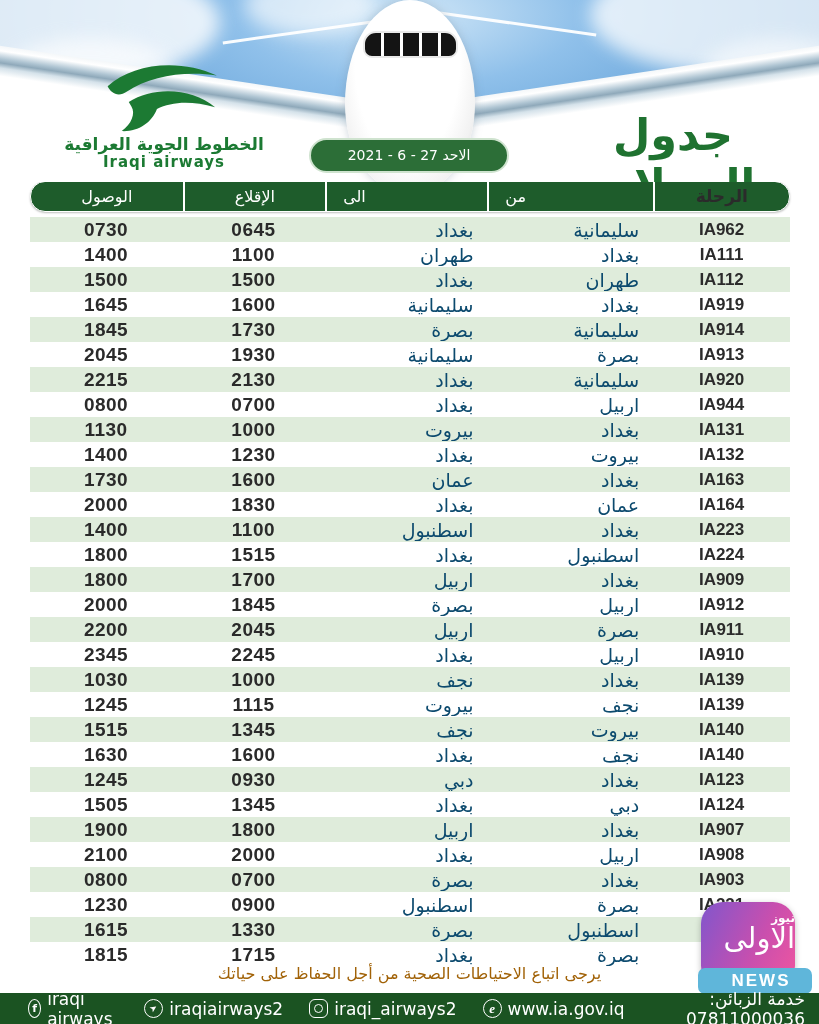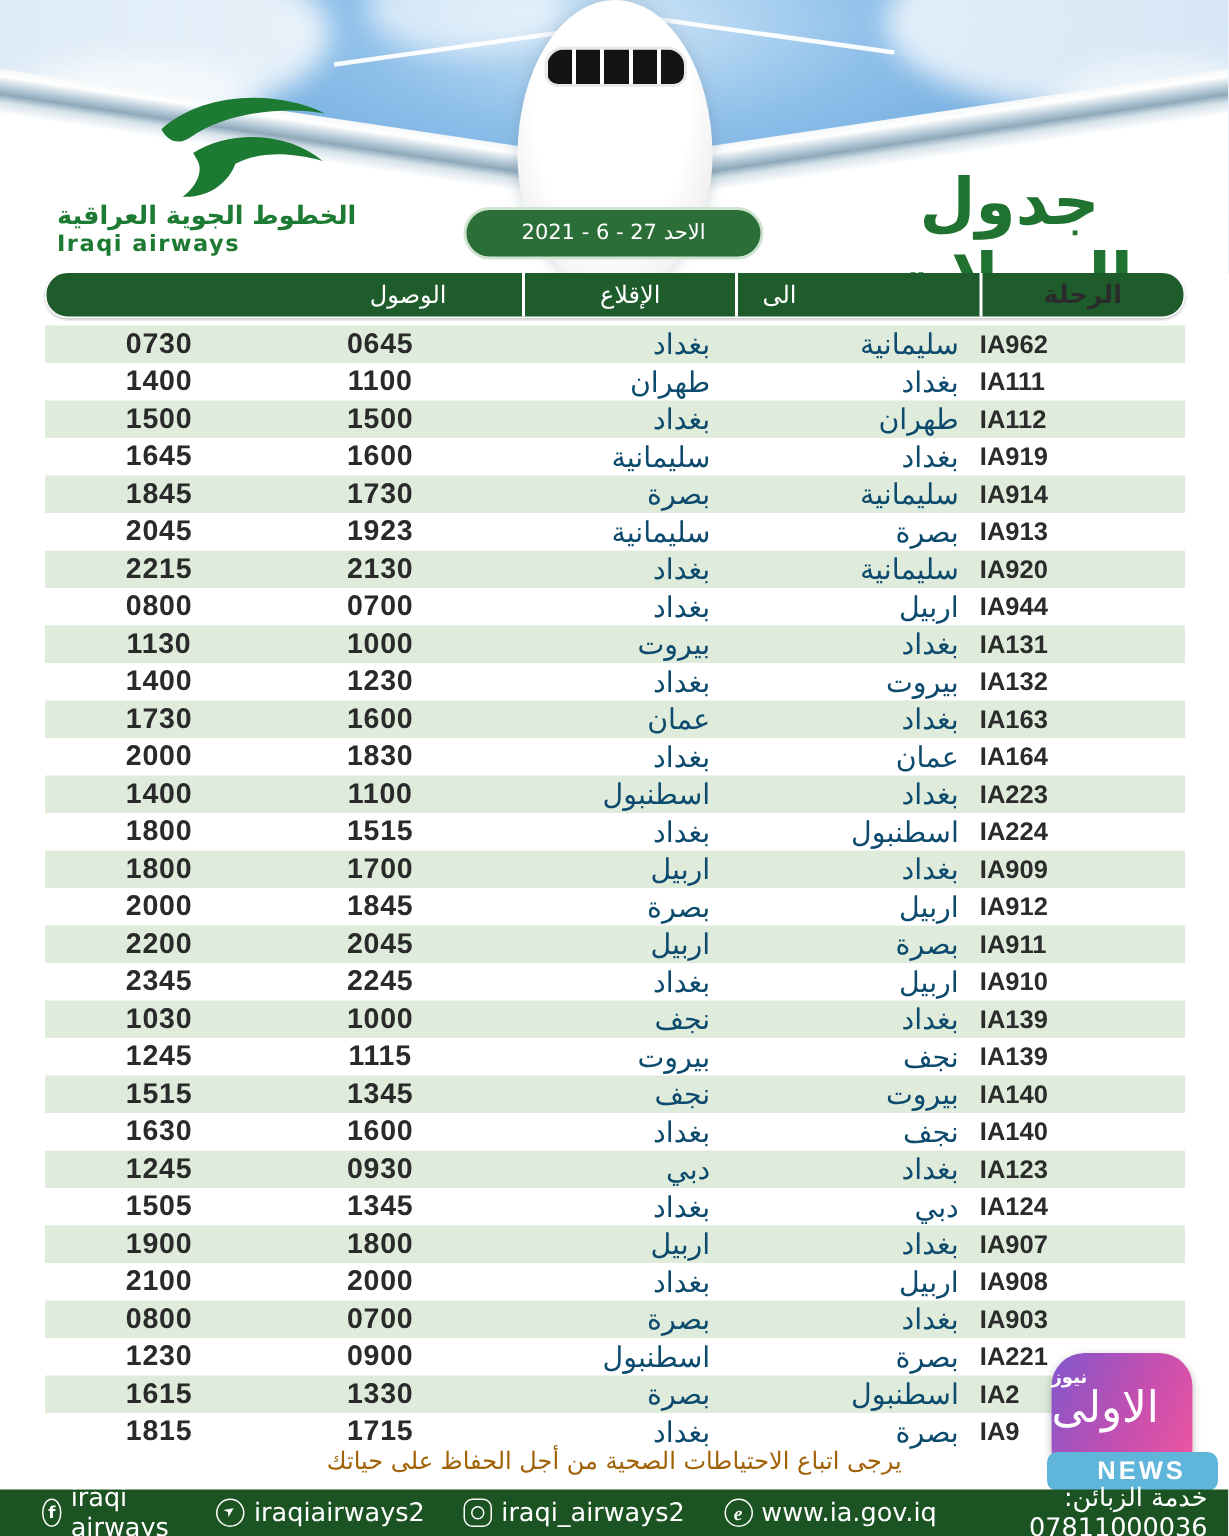--- a/index.html
+++ b/index.html
@@ -24,21 +24,21 @@
   .wing-l{left:-223px;top:108px;transform-origin:100% 0;transform:rotate(8.5deg);}
   .nose{position:absolute;left:345px;top:0px;width:130px;height:192px;z-index:4;
         background:radial-gradient(ellipse at 48% 30%, #ffffff 55%, #f2f2f2 75%, #dcdcdc 92%, #c4c6c8 100%);
         border-radius:50% 50% 46% 46% / 54% 54% 46% 46%;
         box-shadow:0 0 10px rgba(110,130,150,.35);}
   .cockpit{position:absolute;left:363px;top:31px;width:95px;height:27px;z-index:5;
            background:repeating-linear-gradient(90deg,#141414 0px,#141414 16px,#ffffff 16px,#ffffff 19px);
            border-radius:13px 13px 9px 9px;border:2px solid #e9e9e9;box-sizing:border-box;}
 
   
-  .logo{position:absolute;left:38px;top:58px;width:252px;z-index:6;text-align:left;}
+  .logo{position:absolute;left:38px;top:58px;width:252px;z-index:6;text-align:center;}
   .logo svg{display:block;margin:0 auto;}
   .logo-ar{font-size:17px;font-weight:bold;color:#1c7a33;margin-top:2px;}
   .logo-en{font-size:15px;font-weight:bold;color:#1c7a33;letter-spacing:1px;margin-top:-1px;}
 
   .page-title{position:absolute;right:6px;top:110px;width:280px;z-index:6;
               font-size:43px;font-weight:bold;color:#1f7230;text-align:center;direction:rtl;
               text-shadow:-1px -1px 0 #fff,1px -1px 0 #fff,-1px 1px 0 #fff,1px 1px 0 #fff,0 0 4px #fff;}
   .date-badge{position:absolute;left:309px;top:138px;width:200px;height:35px;z-index:6;
               background:#2c6e37;border:2px solid #cfe3cf;border-radius:18px;box-sizing:border-box;
               color:#ffffff;font-size:14px;line-height:30px;text-align:center;direction:rtl;}
@@ -48,21 +48,21 @@
   .thead{display:flex;direction:rtl;height:31px;background:#1e5c2b;border-radius:15px;
          border:1px solid #ffffff;box-sizing:border-box;color:#ffffff;align-items:center;
          font-size:16px;box-shadow:0 1px 2px rgba(0,0,0,.25);}
   .th{height:100%;display:flex;align-items:center;justify-content:center;box-sizing:border-box;}
   .thead .th:not(:last-child){border-left:2px solid #ffffff;}
   .th.a-right{justify-content:flex-end;padding-left:16px;padding-right:18px;}
   .rows{margin-top:5px;}
   .row{display:flex;direction:rtl;height:25px;align-items:center;background:#ffffff;}
   .row:nth-child(odd){background:#dfecdb;}
   .cell{box-sizing:border-box;overflow:hidden;white-space:nowrap;}
-  .c-flight{width:18%;direction:ltr;
+  .c-flight{width:18%;text-align:center;direction:ltr;
             font-family:"Liberation Sans","DejaVu Sans",sans-serif;font-size:17px;font-weight:600;color:#2b2b2b;}
   .c-city{font-size:19px;color:#0c4a6e;text-align:right;padding-right:14px;}
   .c-from{width:21.8%;}
   .c-to{width:21.4%;}
   .c-num{direction:ltr;text-align:center;font-family:"Liberation Sans","DejaVu Sans",sans-serif;
          font-size:19px;font-weight:600;color:#2a2a2a;letter-spacing:.5px;}
   .c-dep{width:18.8%;}
   .c-arr{width:20%;}
 
   .health-note{position:absolute;left:0;top:964px;width:100%;text-align:center;z-index:3;
@@ -79,21 +79,21 @@
   .ci.sq{border-radius:6px;}
   .ci .ring{width:7px;height:7px;border:1.5px solid #fff;border-radius:50%;}
   .ci.tg span{display:inline-block;transform:rotate(-35deg);font-size:9px;}
   .ci.web{font-style:italic;font-family:"Liberation Serif",serif;font-size:13px;}
   .cservice{font-size:17px;direction:rtl;}
 
   
   .news{position:absolute;left:698px;top:902px;width:102px;height:92px;z-index:7;}
   .news-sq{position:absolute;left:3px;top:0;width:94px;height:86px;border-radius:22px;
            background:linear-gradient(115deg,#8156cc 0%,#c94fae 58%,#f0569f 100%);
-           display:flex;flex-direction:column;align-items:flex-start;justify-content:flex-start;
+           display:flex;flex-direction:column;align-items:flex-end;justify-content:flex-start;
            color:#ffffff;box-shadow:0 2px 6px rgba(0,0,0,.25);}
   .news-small{font-size:12px;font-weight:bold;margin-top:9px;direction:rtl;}
   .news-big{font-size:29px;font-weight:normal;margin-top:-4px;direction:rtl;}
   .news-ribbon{position:absolute;left:0;bottom:0;width:102px;height:26px;background:#5fb6da;
                border-radius:7px;color:#ffffff;font-family:"Liberation Sans",sans-serif;
                font-weight:bold;font-size:17px;letter-spacing:2px;text-align:center;line-height:26px;padding-left:12px;}
 </style>
 </head>
 <body>
 
@@ -121,20 +121,21 @@
       <div class="logo-en">Iraqi airways</div>
     </div>
 
     <div class="page-title">جدول الرحلات</div>
     <div class="date-badge">الاحد 27 - 6 - 2021</div>
   </div>
 
   <div class="ftable">
     <div class="thead">
       <div class="th c-flight">الرحلة</div>
+      <div class="th c-from a-right">من</div>
       <div class="th c-to a-right">الى</div>
       <div class="th c-dep">الإقلاع</div>
       <div class="th c-arr">الوصول</div>
     </div>
     <div class="rows">
         <div class="row">
           <div class="cell c-flight">IA962</div>
           <div class="cell c-city c-from">سليمانية</div>
           <div class="cell c-city c-to">بغداد</div>
           <div class="cell c-num c-dep">0645</div>
@@ -165,21 +166,21 @@
           <div class="cell c-flight">IA914</div>
           <div class="cell c-city c-from">سليمانية</div>
           <div class="cell c-city c-to">بصرة</div>
           <div class="cell c-num c-dep">1730</div>
           <div class="cell c-num c-arr">1845</div>
         </div>
         <div class="row">
           <div class="cell c-flight">IA913</div>
           <div class="cell c-city c-from">بصرة</div>
           <div class="cell c-city c-to">سليمانية</div>
-          <div class="cell c-num c-dep">1923</div>
+          <div class="cell c-num c-dep">1930</div>
           <div class="cell c-num c-arr">2045</div>
         </div>
         <div class="row">
           <div class="cell c-flight">IA920</div>
           <div class="cell c-city c-from">سليمانية</div>
           <div class="cell c-city c-to">بغداد</div>
           <div class="cell c-num c-dep">2130</div>
           <div class="cell c-num c-arr">2215</div>
         </div>
         <div class="row">

